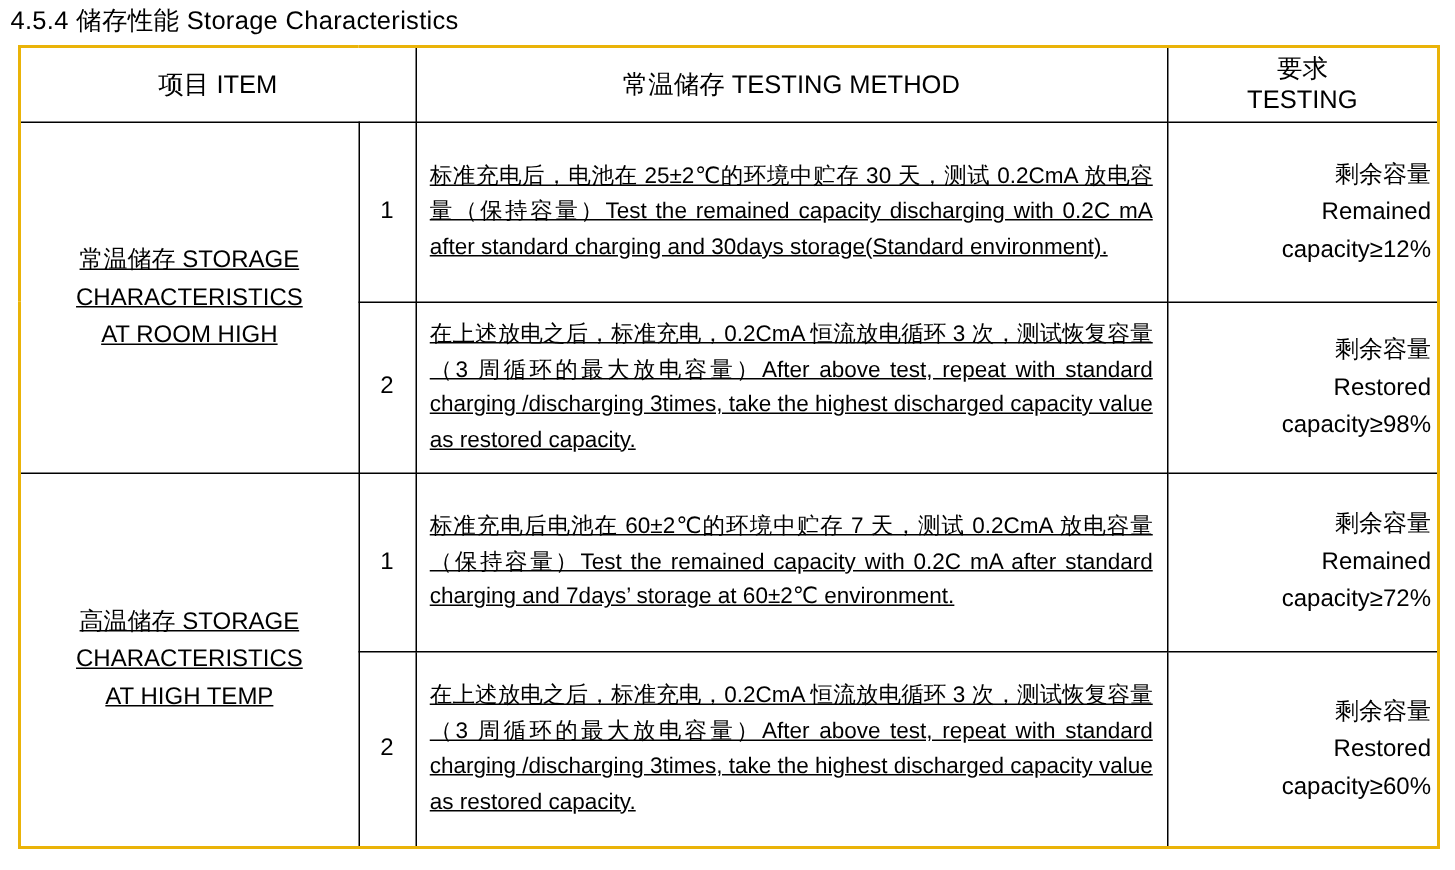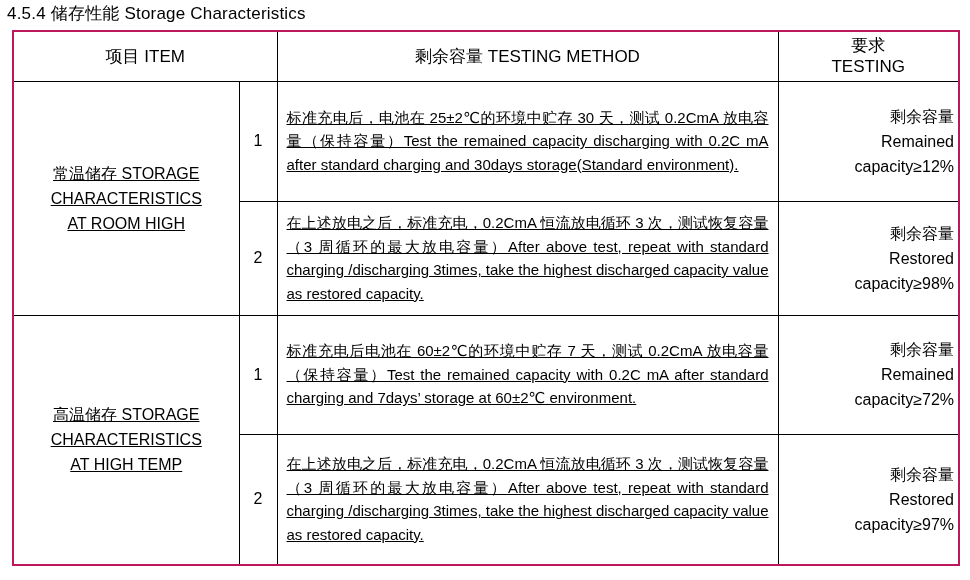--- a/index.html
+++ b/index.html
@@ -17,21 +17,21 @@
     font-size: 17px;
     letter-spacing: 0.2px;
     white-space: nowrap;
   }
   table.spec-table {
     position: absolute;
     left: 12px; top: 30px;
     width: 946px;
     border-collapse: collapse;
     table-layout: fixed;
-    border: 2px solid #be185d;
+    border: 2px solid #eab308;
   }
   .spec-table th, .spec-table td {
     border: 1px solid #000;
     vertical-align: middle;
     overflow: hidden;
   }
   .spec-table th {
     font-weight: normal;
     font-size: 17px;
     text-align: center;
@@ -77,21 +77,21 @@
   <table class="spec-table">
     <colgroup>
       <col style="width:226px">
       <col style="width:38px">
       <col style="width:501px">
       <col style="width:181px">
     </colgroup>
     <thead>
       <tr class="hdr-row">
         <th colspan="2">项目 ITEM</th>
-        <th>剩余容量 TESTING METHOD</th>
+        <th>常温储存 TESTING METHOD</th>
         <th class="hdr-standard">
           <div>要求</div>
           <div>TESTING</div>
         </th>
       </tr>
     </thead>
     <tbody>
       <tr class="row-1">
         <td class="cell-item" rowspan="2">
           <div>常温储存 STORAGE</div>
@@ -128,18 +128,18 @@
           <div>Remained</div>
           <div>capacity≥72%</div>
         </td>
       </tr>
       <tr class="row-4">
         <td class="cell-no">2</td>
         <td class="cell-method">在上述放电之后，标准充电，0.2CmA 恒流放电循环 3 次，测试恢复容量（3 周循环的最大放电容量）After above test, repeat with standard charging /discharging 3times, take the highest discharged capacity value as restored capacity.</td>
         <td class="cell-standard">
           <div>剩余容量</div>
           <div>Restored</div>
-          <div>capacity≥97%</div>
+          <div>capacity≥60%</div>
         </td>
       </tr>
     </tbody>
   </table>
 </div>
 
 </body></html>

